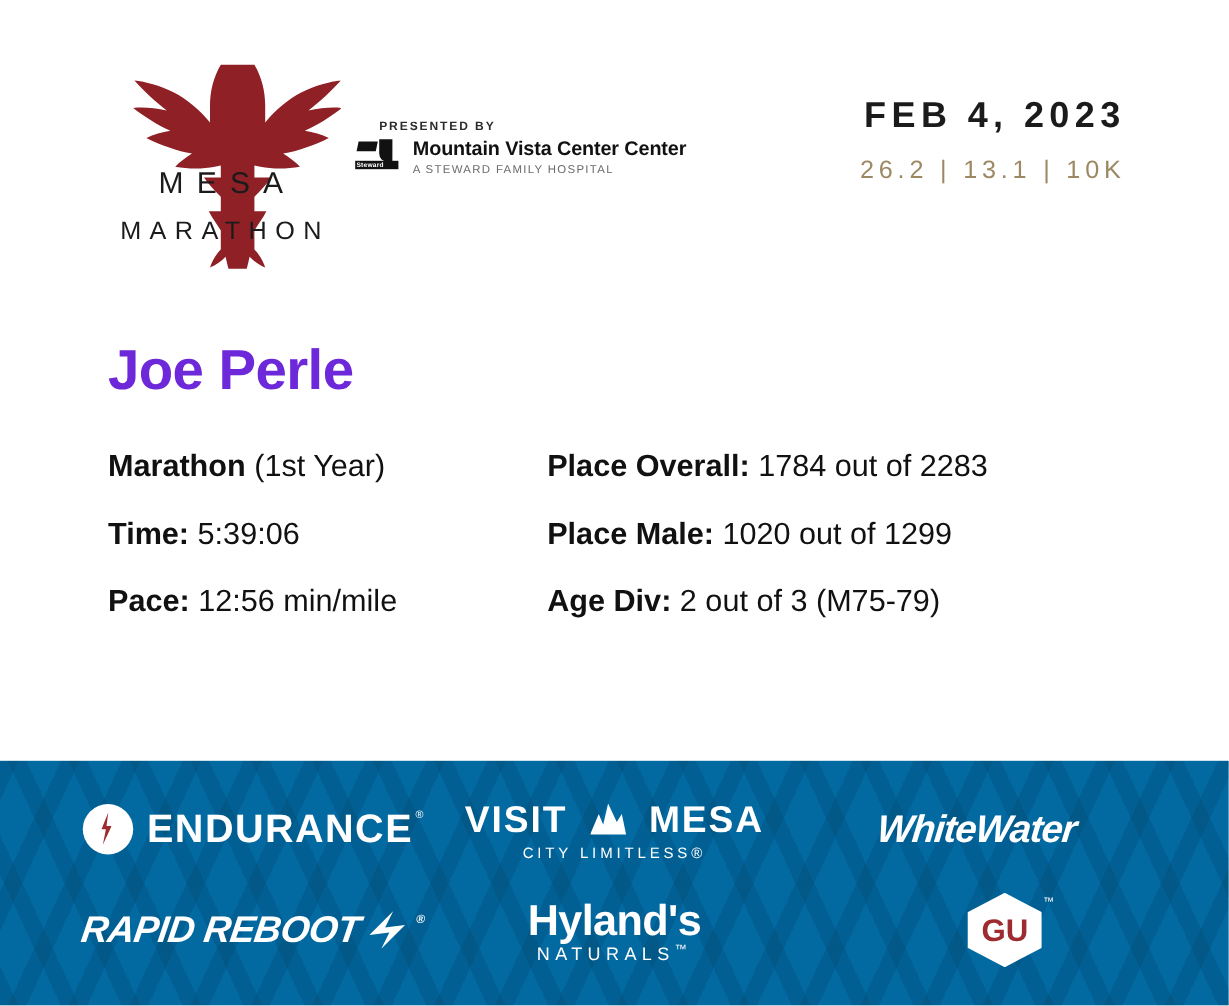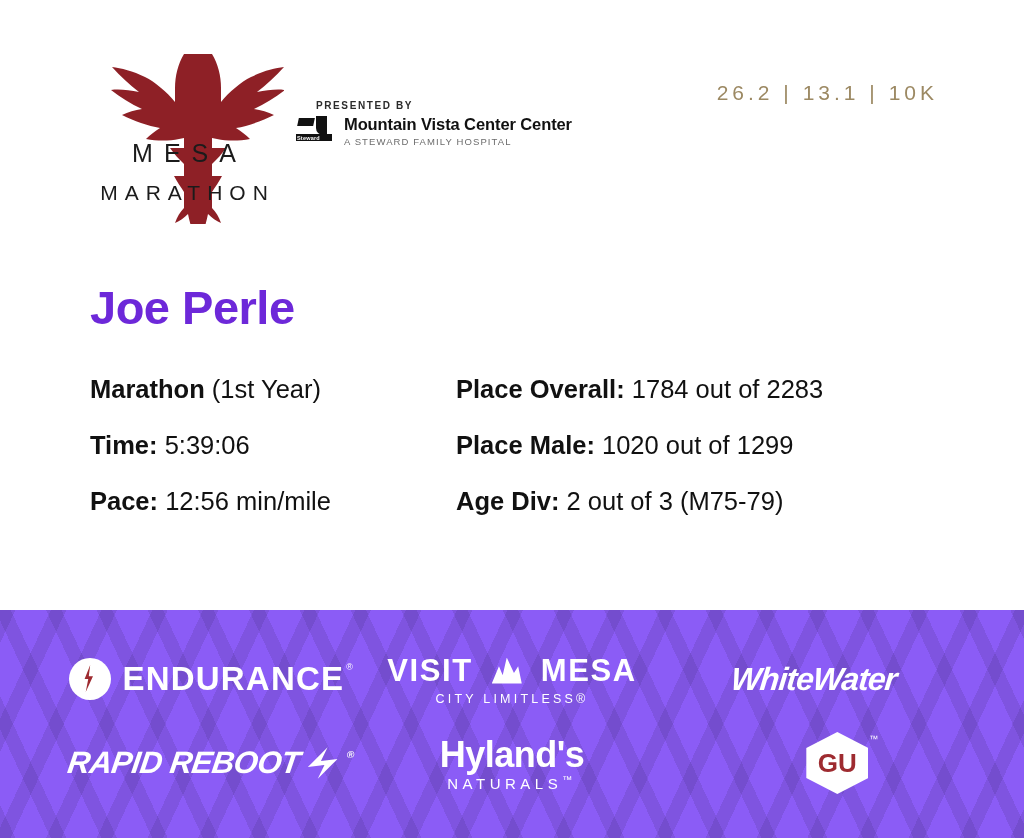--- a/index.html
+++ b/index.html
@@ -141,21 +141,21 @@
     font-size: 30px;
     font-weight: 700;
     letter-spacing: 4.5px;
     color: #1b1b1b;
     white-space: nowrap;
   }
   .date-block .dist {
     font-size: 21px;
     letter-spacing: 4px;
     color: #9c8963;
-    margin-top: 1px;
+    margin-top: 16px;
     white-space: nowrap;
   }
 
   
   .results {
     position: absolute;
     left: 0; right: 0;
     top: 280px;
   }
   .athlete-name {
@@ -185,22 +185,22 @@
     margin-bottom: 27px;
     white-space: nowrap;
   }
   .row .lbl { font-weight: 700; }
   .row .val { font-weight: 400; }
 
   
   .footer {
     position: absolute;
     left: 0; right: 0; bottom: 0;
-    height: 228px;
-    background: #8b5cf6;
+    height: 204px;
+    background: #0369a1;
     overflow: hidden;
   }
   .chevrons {
     position: absolute;
     inset: 0;
     opacity: .55;
     background-image:
       repeating-linear-gradient(115deg, rgba(0,0,0,.16) 0 14px, rgba(0,0,0,0) 14px 46px),
       repeating-linear-gradient(65deg, rgba(0,0,0,.16) 0 14px, rgba(0,0,0,0) 14px 46px);
   }
@@ -376,20 +376,21 @@
           <div class="stxt">Steward</div>
         </div>
         <div class="mvmc-txt">
           <div class="t1">Mountain Vista Center Center</div>
           <div class="t2">A STEWARD FAMILY HOSPITAL</div>
         </div>
       </div>
     </div>
 
     <div class="date-block">
+      <div class="dt">FEB 4, 2023</div>
       <div class="dist">26.2 | 13.1 | 10K</div>
     </div>
   </div>
 
   <div class="results">
     <div class="athlete-name">Joe Perle</div>
 
     <div class="col-left">
       <div class="row">
         <span class="lbl">Marathon</span>

